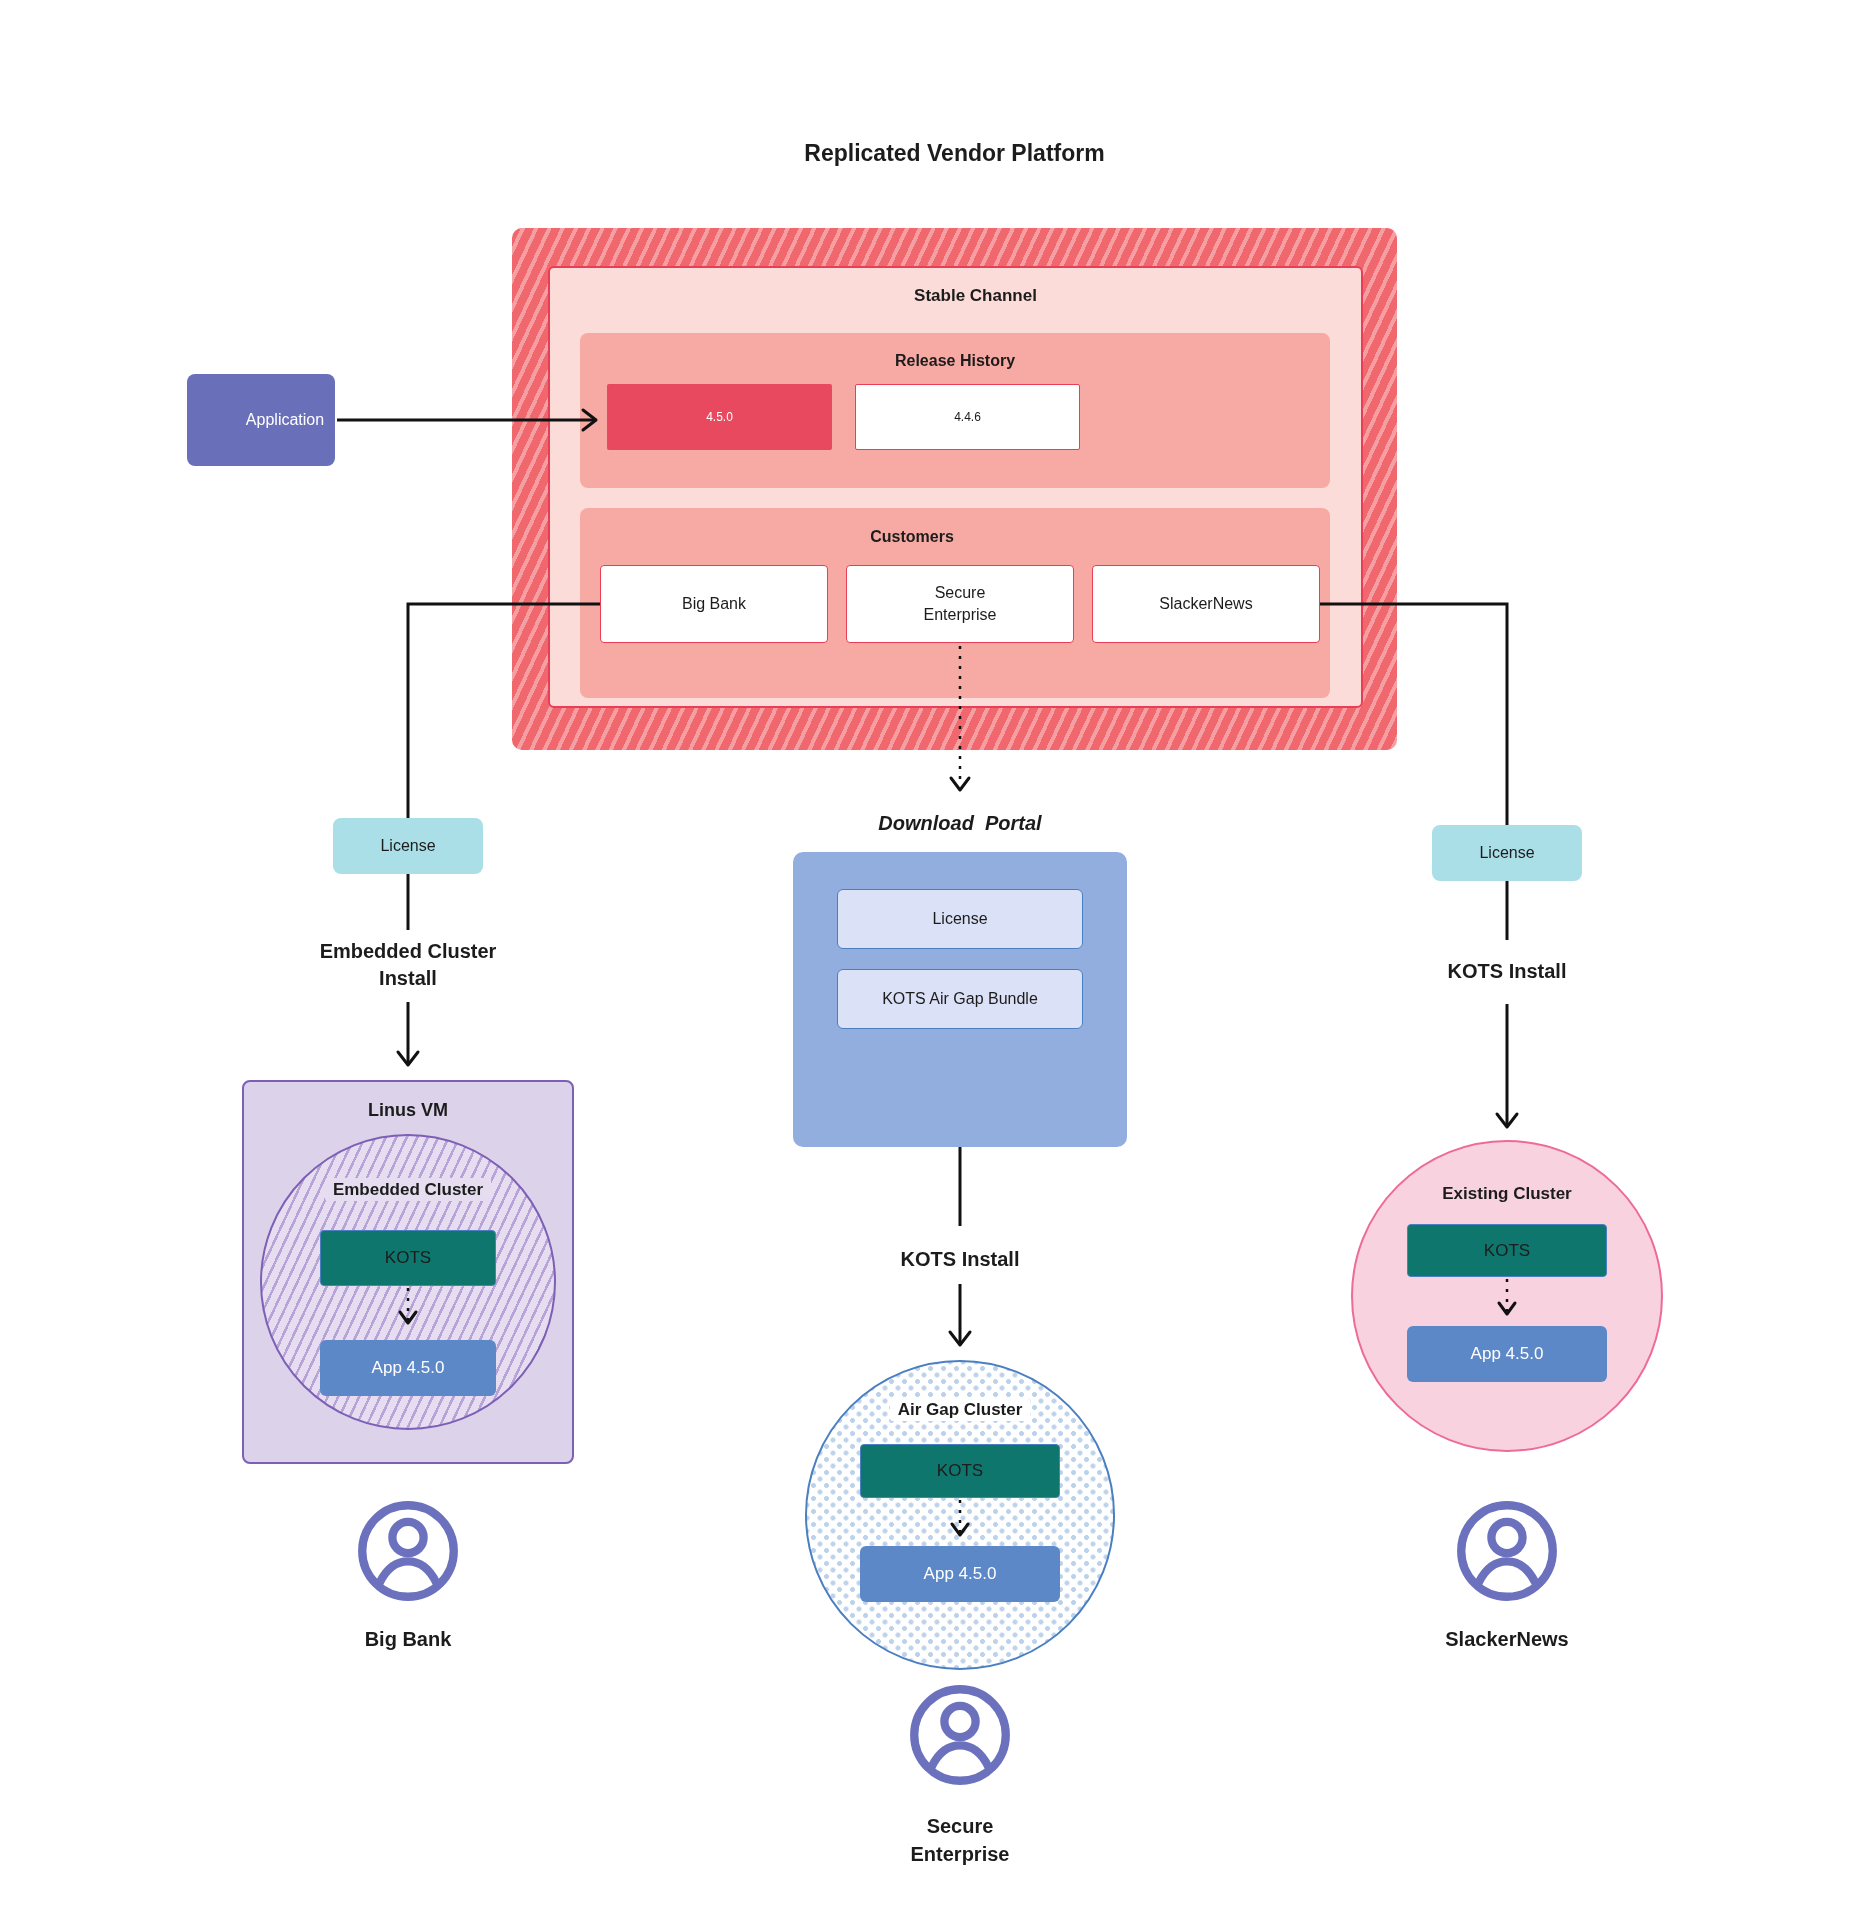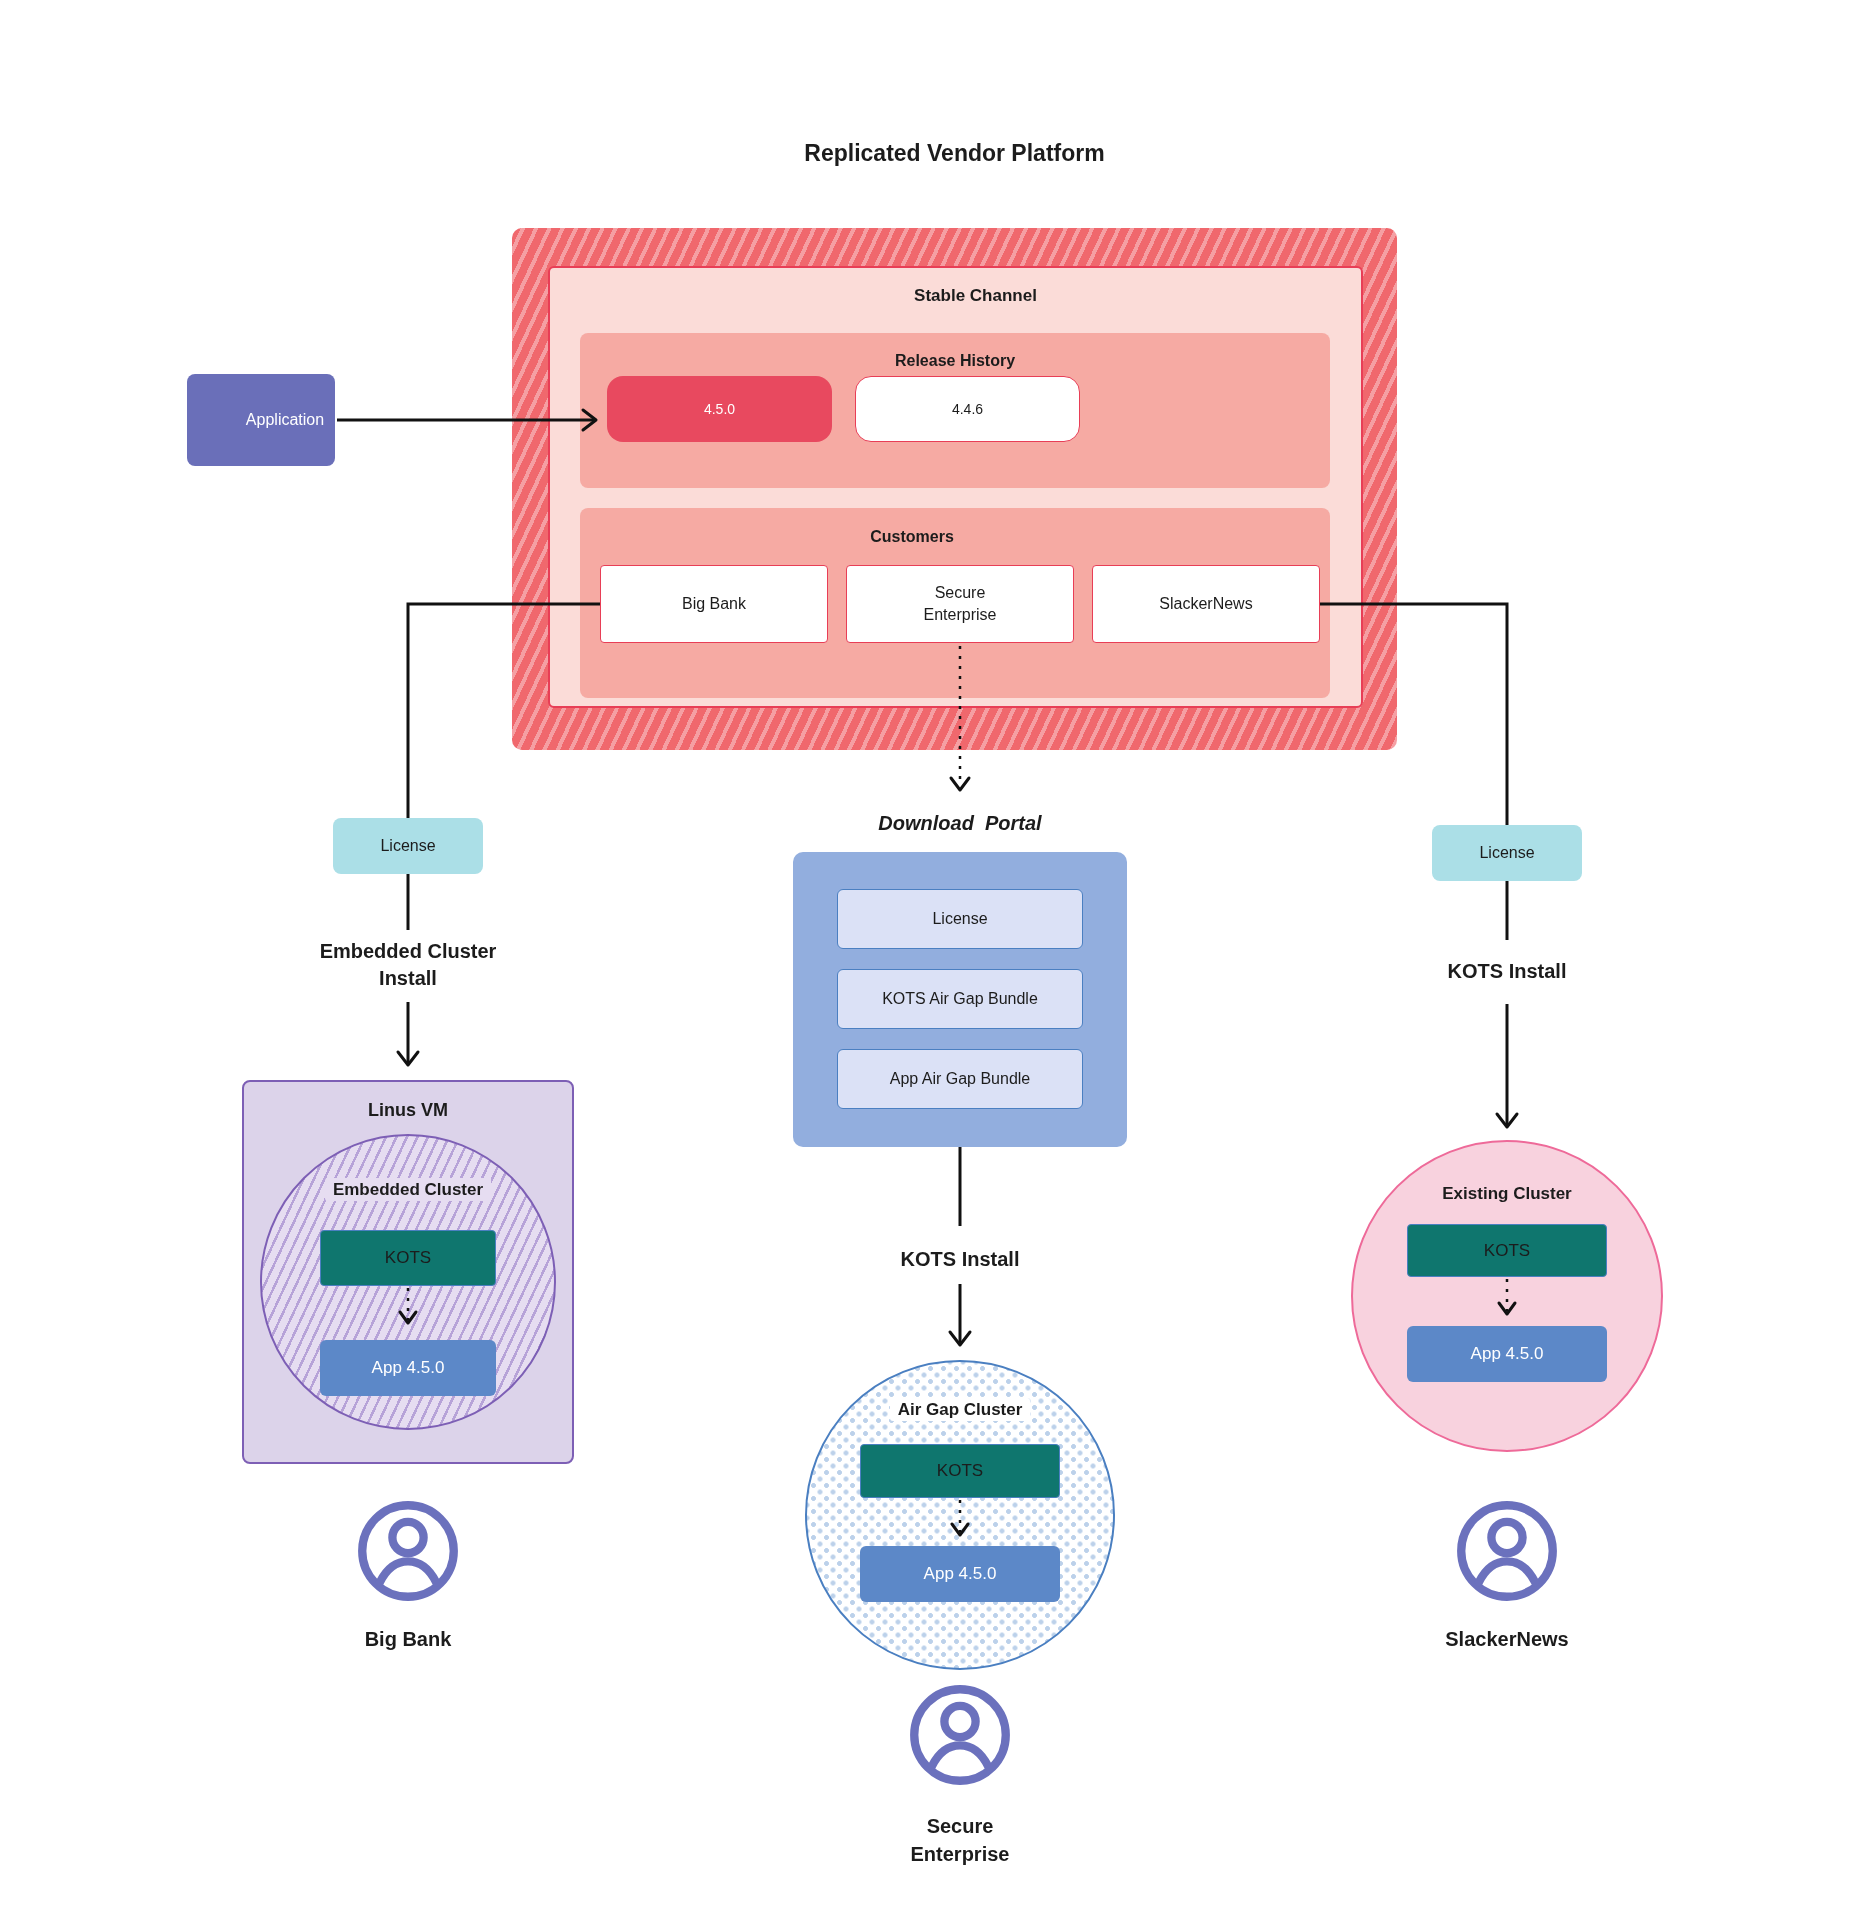--- a/index.html
+++ b/index.html
@@ -16,21 +16,21 @@
   .title        { left:512px; top:140px; width:885px; font-size:23px; font-weight:600; }
   .platform     { left:512px; top:228px; width:885px; height:522px; border-radius:10px;
                   background:repeating-linear-gradient(115deg,
                     var(--hatch-dark,#f0686d) 0 8px, var(--hatch-light,#f59fa3) 8px 12px); }
   .stable       { left:548px; top:266px; width:815px; height:442px; border-radius:6px;
                   background:var(--stable-bg,#fbdcd8); border:2px solid var(--accent-red,#e83e56); }
   .stable-lbl   { left:548px; top:286px; width:815px; font-size:17px; font-weight:600;padding-left:40px; }
   .release      { left:580px; top:333px; width:750px; height:155px; border-radius:8px;
                   background:var(--salmon-bg,#f6aaa3); }
   .release-lbl  { left:580px; top:352px; width:750px; font-size:16px; font-weight:600; }
-  .ver          { top:376px; width:225px; height:66px; border-radius:16px; font-size:14px; }
+  .ver          { top:384px; width:225px; height:66px; border-radius:2px; font-size:12px; }
   .ver-current  { left:607px; background:var(--release-current-bg,#e8495f); color:#ffffff; }
   .ver-prev     { left:855px; background:#ffffff; border:1.5px solid var(--accent-red,#e83e56); }
   .customers    { left:580px; top:508px; width:750px; height:190px; border-radius:8px;
                   background:var(--salmon-bg,#f6aaa3); }
   .customers-lbl{ left:580px; top:528px; width:664px; font-size:16px; font-weight:600; }
   .cust         { top:565px; width:228px; height:78px; border-radius:4px; background:#ffffff;
                   border:1.5px solid var(--accent-red,#e83e56); font-size:16px; line-height:1.35; }
   .cust-1 { left:600px; } .cust-2 { left:846px; } .cust-3 { left:1092px; }
   .wrap-narrow  { display:block; max-width:100px; margin:0 auto; }
 
@@ -148,21 +148,20 @@
   <div class="lbl ec-lbl">
     <span>Embedded Cluster</span>
   </div>
   <div class="box kots-box kots-left">KOTS</div>
   <div class="box app-box app-left">App 4.5.0</div>
 
   <div class="lbl flow-lbl portal-lbl">Download  Portal</div>
   <div class="abs portal"></div>
   <div class="box portal-item item-1">License</div>
   <div class="box portal-item item-2">KOTS Air Gap Bundle</div>
-  <div class="box portal-item item-3">App Air Gap Bundle</div>
   <div class="lbl flow-lbl kots-install-mid">KOTS Install</div>
   <div class="abs airgap-circle"></div>
   <div class="lbl airgap-lbl">
     <span>Air Gap Cluster</span>
   </div>
   <div class="box kots-box kots-mid">KOTS</div>
   <div class="box app-box app-mid">App 4.5.0</div>
 
   <div class="box license license-right">License</div>
   <div class="lbl flow-lbl kots-install-right">KOTS Install</div>

